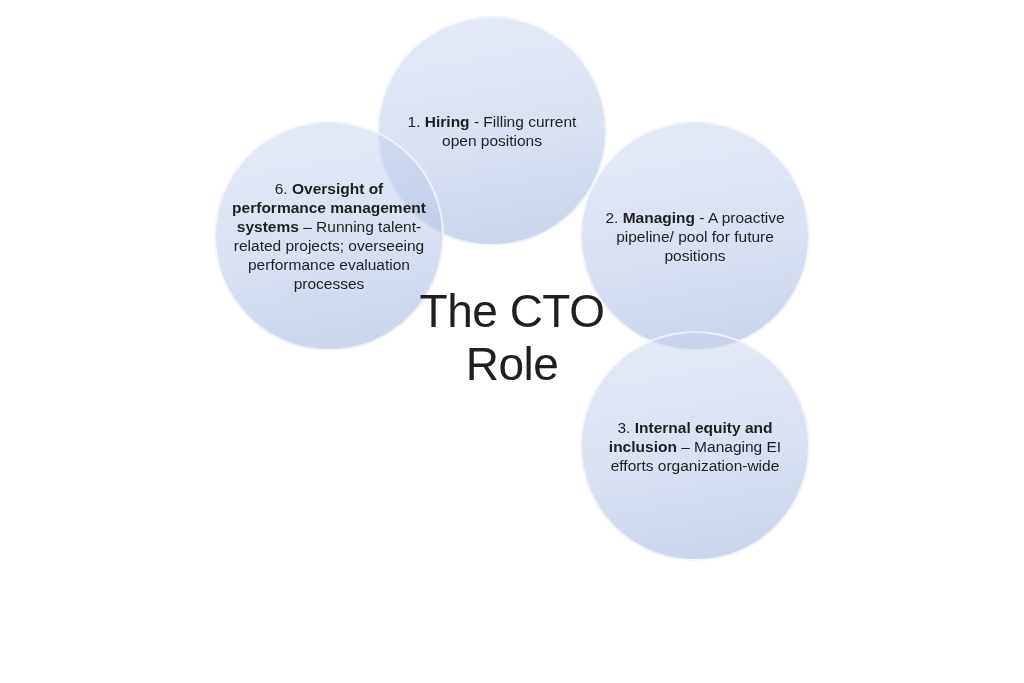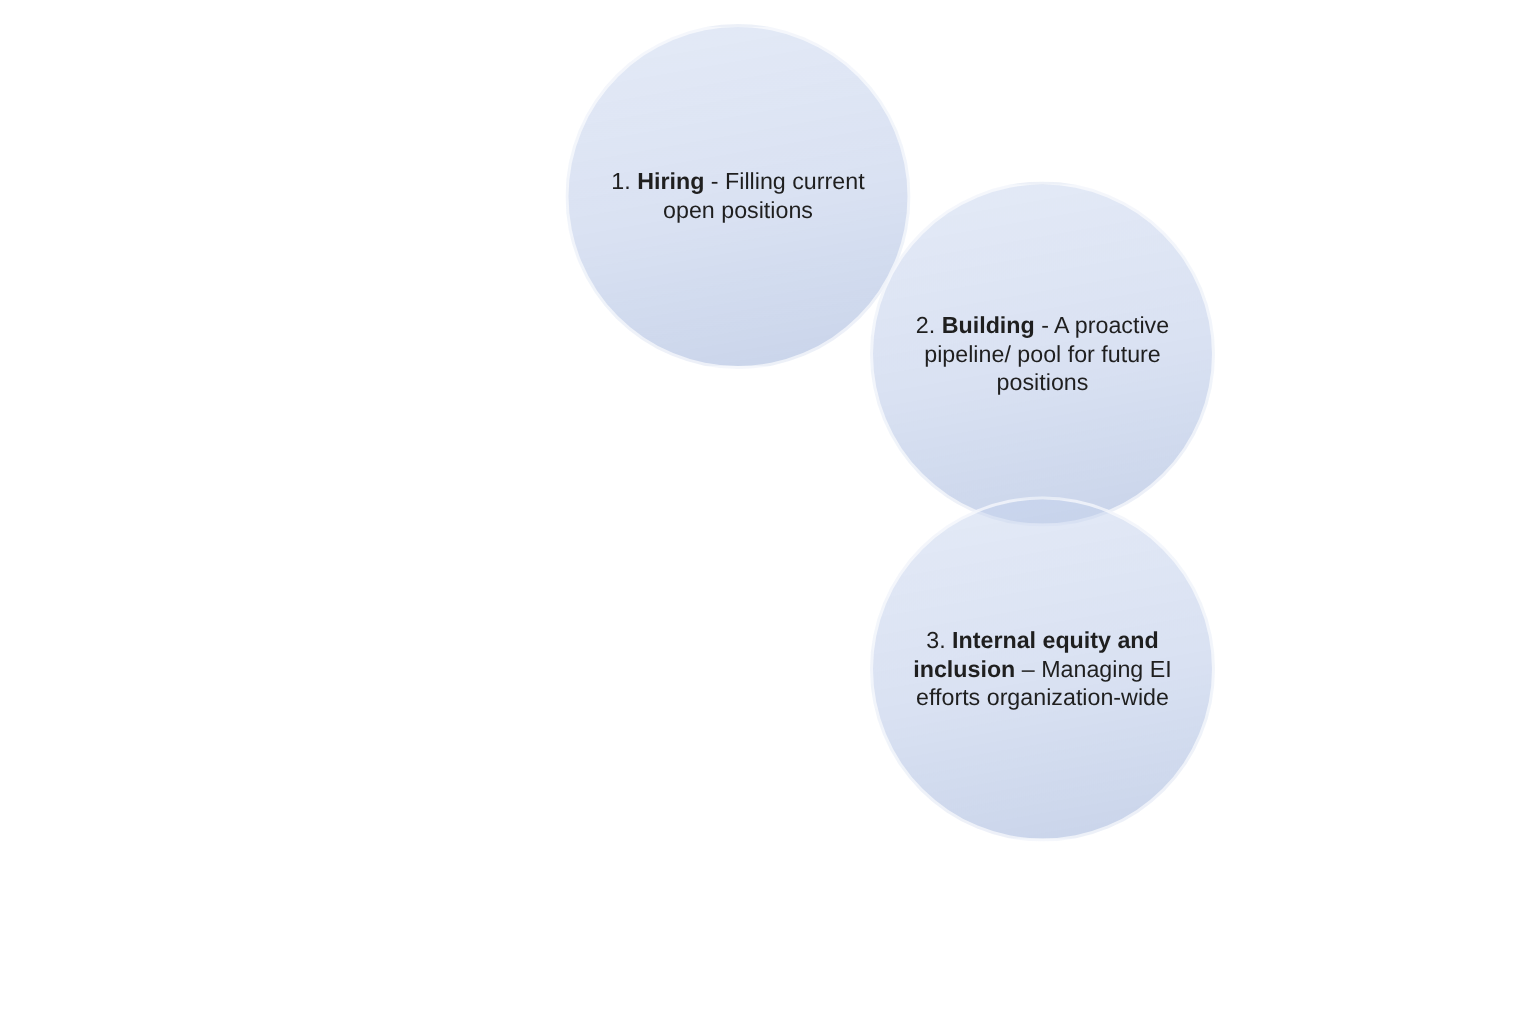--- a/index.html
+++ b/index.html
@@ -68,20 +68,27 @@
 </style>
 </head>
 <body>
 
 <div class="canvas">
 
   <div class="circle pos-1">
       <div class="circle-text"><span>1. </span><b>Hiring</b><span> - Filling current open positions</span></div>
     </div>
   <div class="circle pos-2">
-      <div class="circle-text"><span>2. </span><b>Building</b><span> - A proactive pipeline/ pool for future positions</span></div>
+      <div class="circle-text"><span>2. </span><b>Managing</b><span> - A proactive pipeline/ pool for future positions</span></div>
     </div>
   <div class="circle pos-3">
       <div class="circle-text"><span>3. </span><b>Internal equity and inclusion</b><span> – Managing EI efforts organization-wide</span></div>
     </div>
+  <div class="circle pos-6">
+      <div class="circle-text"><span>6. </span><b>Oversight of performance management systems</b><span> – Running talent-related projects; overseeing performance evaluation processes</span></div>
+    </div>
 
+  <div class="diagram-title">
+    <span class="t-line">The CTO</span>
+    <span class="t-line">Role</span>
+  </div>
 
 </div>
 
 </body></html>

